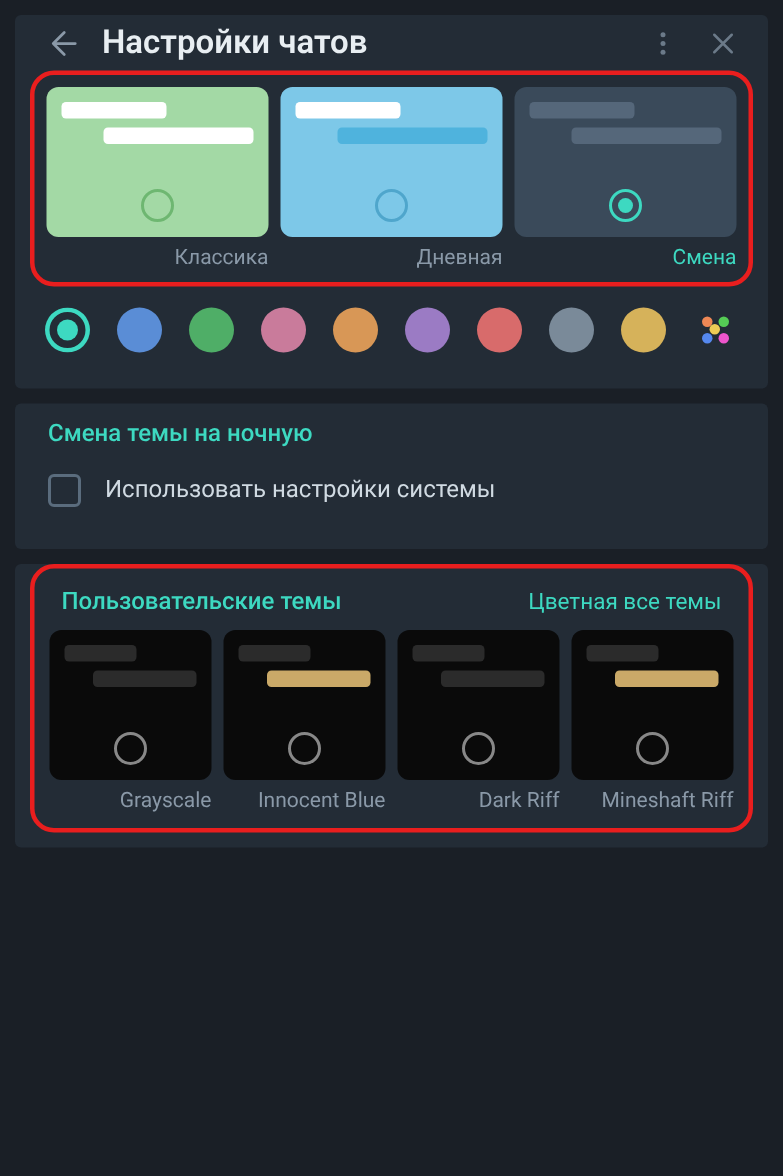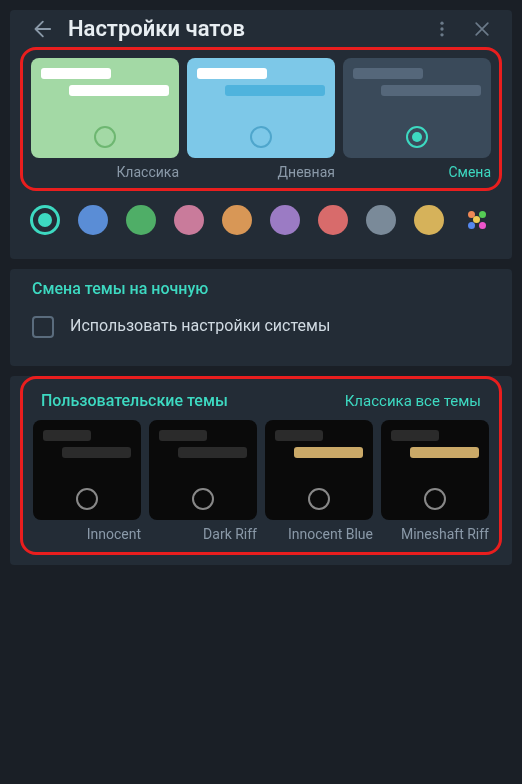--- a/index.html
+++ b/index.html
@@ -144,46 +144,46 @@
       <div class="checkbox"></div>
       <div class="check-label">Использовать настройки системы</div>
     </div>
   </div>
 </div>
 
 <div class="panel">
   <div class="highlight-box" style="padding:10px">
     <div class="custom-header">
       <div class="custom-title">Пользовательские темы</div>
-      <div class="show-all">Классика все темы</div>
+      <div class="show-all">Цветная все темы</div>
     </div>
     <div class="theme-row">
       <div class="theme-card">
         <div class="theme-preview black grayscale">
             <div class="bar short"></div>
             <div class="bar long"></div>
             <div class="radio"></div>
           </div>
-        <div class="theme-label">Innocent</div>
+        <div class="theme-label">Grayscale</div>
+      </div>
+      <div class="theme-card">
+        <div class="theme-preview black innocent">
+            <div class="bar short"></div>
+            <div class="bar long"></div>
+            <div class="radio"></div>
+          </div>
+        <div class="theme-label">Innocent Blue</div>
       </div>
       <div class="theme-card">
         <div class="theme-preview black darkriff">
             <div class="bar short"></div>
             <div class="bar long"></div>
             <div class="radio"></div>
           </div>
         <div class="theme-label">Dark Riff</div>
-      </div>
-      <div class="theme-card">
-        <div class="theme-preview black innocent">
-            <div class="bar short"></div>
-            <div class="bar long"></div>
-            <div class="radio"></div>
-          </div>
-        <div class="theme-label">Innocent Blue</div>
       </div>
       <div class="theme-card">
         <div class="theme-preview black gold">
             <div class="bar short"></div>
             <div class="bar long"></div>
             <div class="radio"></div>
           </div>
         <div class="theme-label">Mineshaft Riff</div>
       </div>
     </div>

